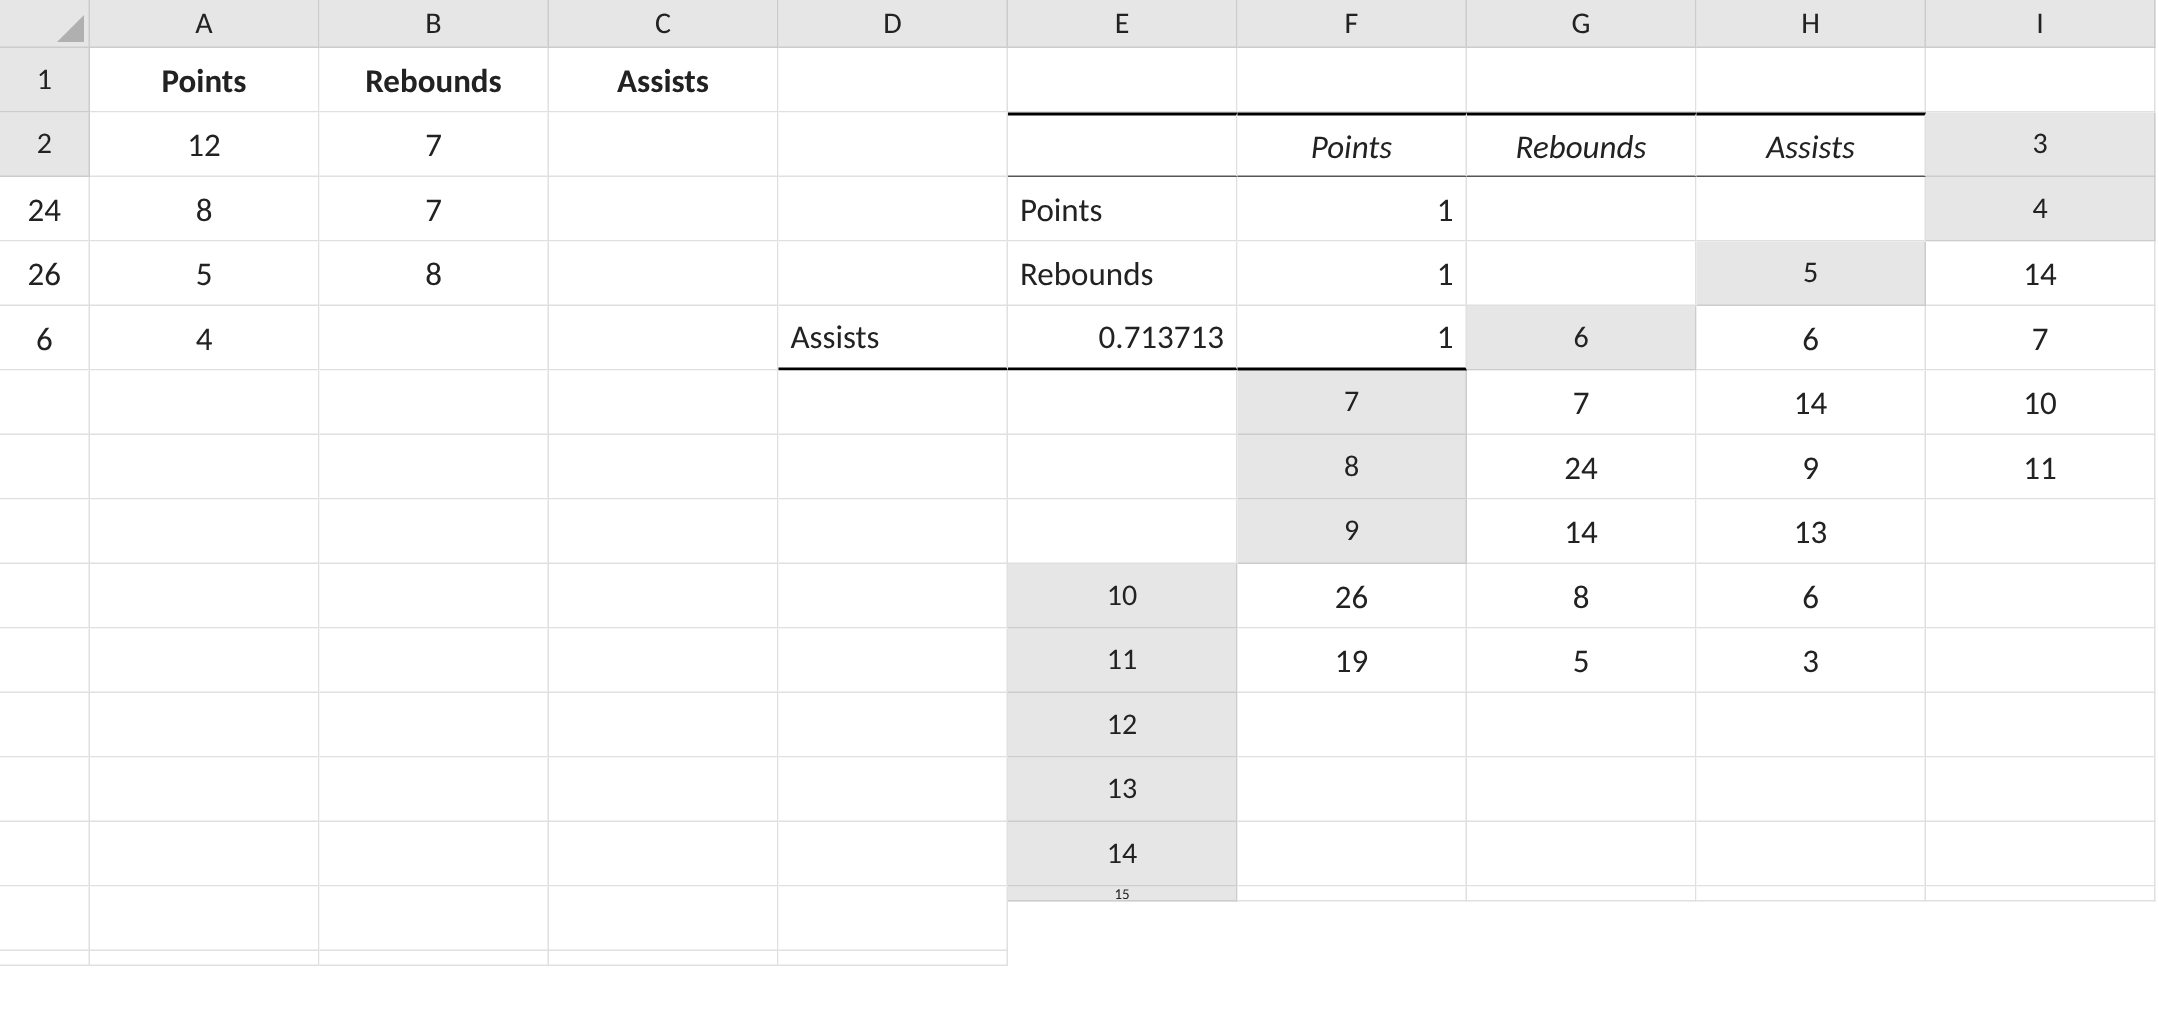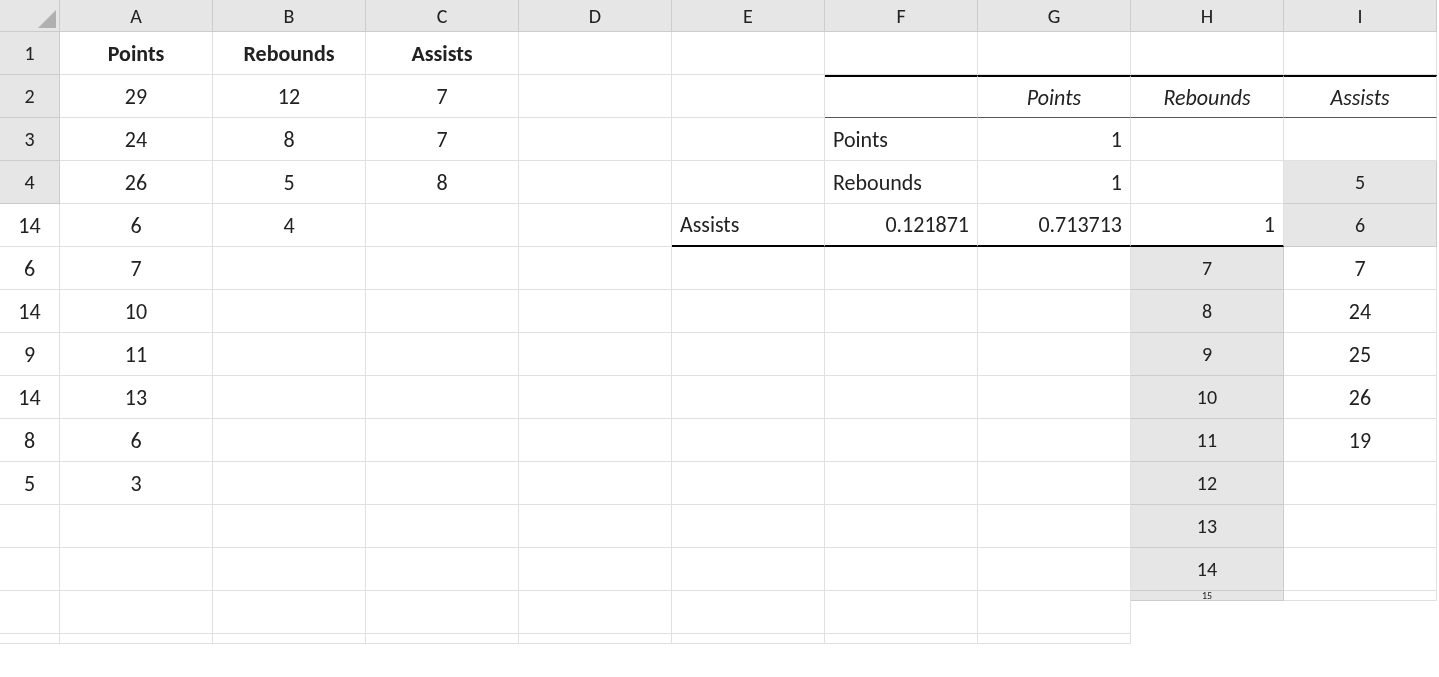--- a/index.html
+++ b/index.html
@@ -89,21 +89,20 @@
   <div class="cell center bold">Rebounds</div>
   <div class="cell center bold">Assists</div>
   <div class="cell"></div>
   <div class="cell"></div>
   <div class="cell"></div>
   <div class="cell"></div>
   <div class="cell"></div>
   <div class="cell"></div>
 
   <div class="rowhdr">2</div>
-  <div class="cell center">29</div>
   <div class="cell center">12</div>
   <div class="cell center">7</div>
   <div class="cell"></div>
   <div class="cell"></div>
   <div class="cell btop bbot-thin"></div>
   <div class="cell btop bbot-thin italic center">Points</div>
   <div class="cell btop bbot-thin italic center">Rebounds</div>
   <div class="cell btop bbot-thin italic center">Assists</div>
 
   <div class="rowhdr">3</div>
@@ -127,21 +126,20 @@
   <div class="cell right">1</div>
   <div class="cell right"></div>
 
   <div class="rowhdr">5</div>
   <div class="cell center">14</div>
   <div class="cell center">6</div>
   <div class="cell center">4</div>
   <div class="cell"></div>
   <div class="cell"></div>
   <div class="cell left bbot">Assists</div>
-  <div class="cell right bbot">0.121871</div>
   <div class="cell right bbot">0.713713</div>
   <div class="cell right bbot">1</div>
 
   <div class="rowhdr">6</div>
   <div class="cell center">6</div>
   <div class="cell center">7</div>
   <div class="cell"></div>
   <div class="cell"></div>
   <div class="cell"></div>
   <div class="cell"></div>
@@ -164,21 +162,20 @@
   <div class="cell center">9</div>
   <div class="cell center">11</div>
   <div class="cell"></div>
   <div class="cell"></div>
   <div class="cell"></div>
   <div class="cell"></div>
   <div class="cell"></div>
   <div class="cell"></div>
 
   <div class="rowhdr">9</div>
-  <div class="cell center">25</div>
   <div class="cell center">14</div>
   <div class="cell center">13</div>
   <div class="cell"></div>
   <div class="cell"></div>
   <div class="cell"></div>
   <div class="cell"></div>
   <div class="cell"></div>
   <div class="cell"></div>
 
   <div class="rowhdr">10</div>

